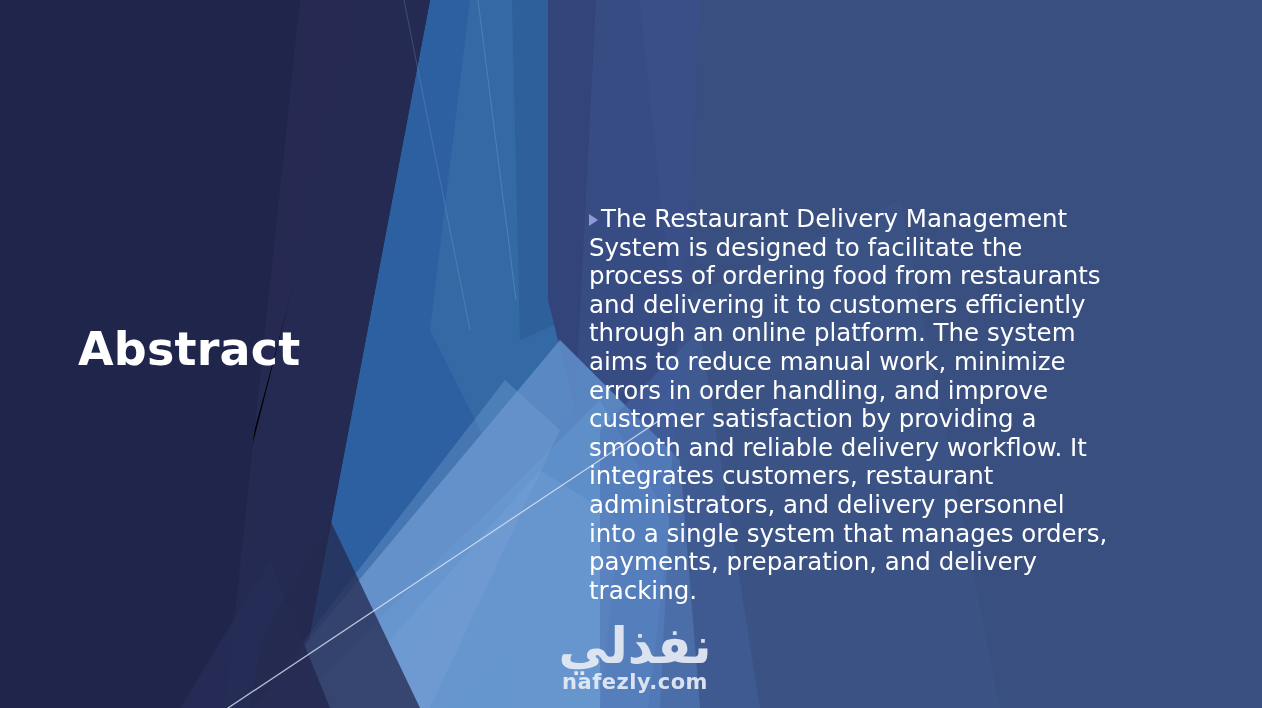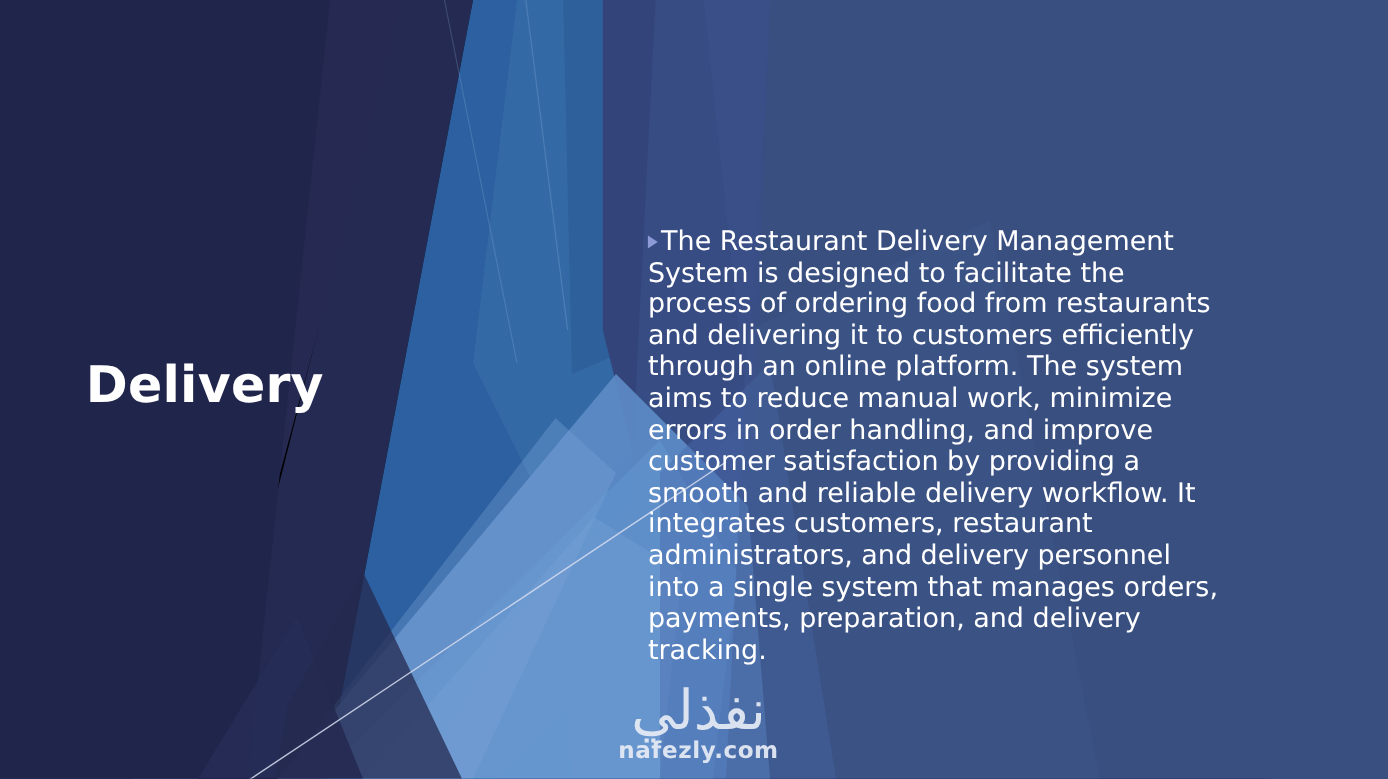--- a/index.html
+++ b/index.html
@@ -66,21 +66,21 @@
     position: absolute;
     left: 540px;
     top: 620px;
     width: 190px;
     text-align: center;
     opacity: 0.92;
     pointer-events: none;
   }
   #watermark-arabic {
     font-size: 50px;
-    font-weight: normal;
+    font-weight: bold;
     color: #e7ecf6;
     line-height: 52px;
     letter-spacing: 1px;
     direction: rtl;
   }
   #watermark-domain {
     font-size: 21px;
     font-weight: bold;
     color: #e7ecf6;
     line-height: 26px;
@@ -123,21 +123,21 @@
     <polygon points="600,430 700,330 760,708 600,708" fill="#4a6bad" opacity="0.45"></polygon>
     <polygon points="680,300 900,200 1000,708 660,708" fill="#3f588d" opacity="0.35"></polygon>
 
     <line x1="225" y1="710" x2="660" y2="420" stroke="#d8def0" stroke-width="1.3" opacity="0.85"></line>
     <line x1="478" y1="0" x2="516" y2="300" stroke="#7fa6d4" stroke-width="1" opacity="0.35"></line>
     <line x1="404" y1="0" x2="470" y2="330" stroke="#8fb3dc" stroke-width="1" opacity="0.25"></line>
   </svg>
 
   <div id="content">
 
-    <div id="slide-title">Delivery</div>
+    <div id="slide-title">Abstract</div>
 
     <div id="body-block">
       <p id="body-paragraph"><span class="bullet-glyph"></span><span>The Restaurant Delivery Management System is designed to facilitate the process of ordering food from restaurants and delivering it to customers efficiently through an online platform. The system aims to reduce manual work, minimize errors in order handling, and improve customer satisfaction by providing a smooth and reliable delivery workflow. It integrates customers, restaurant administrators, and delivery personnel into a single system that manages orders, payments, preparation, and delivery tracking.</span></p>
     </div>
 
     <div id="watermark">
       <div id="watermark-arabic">نفذلي</div>
       <div id="watermark-domain">nafezly.com</div>
     </div>
 

